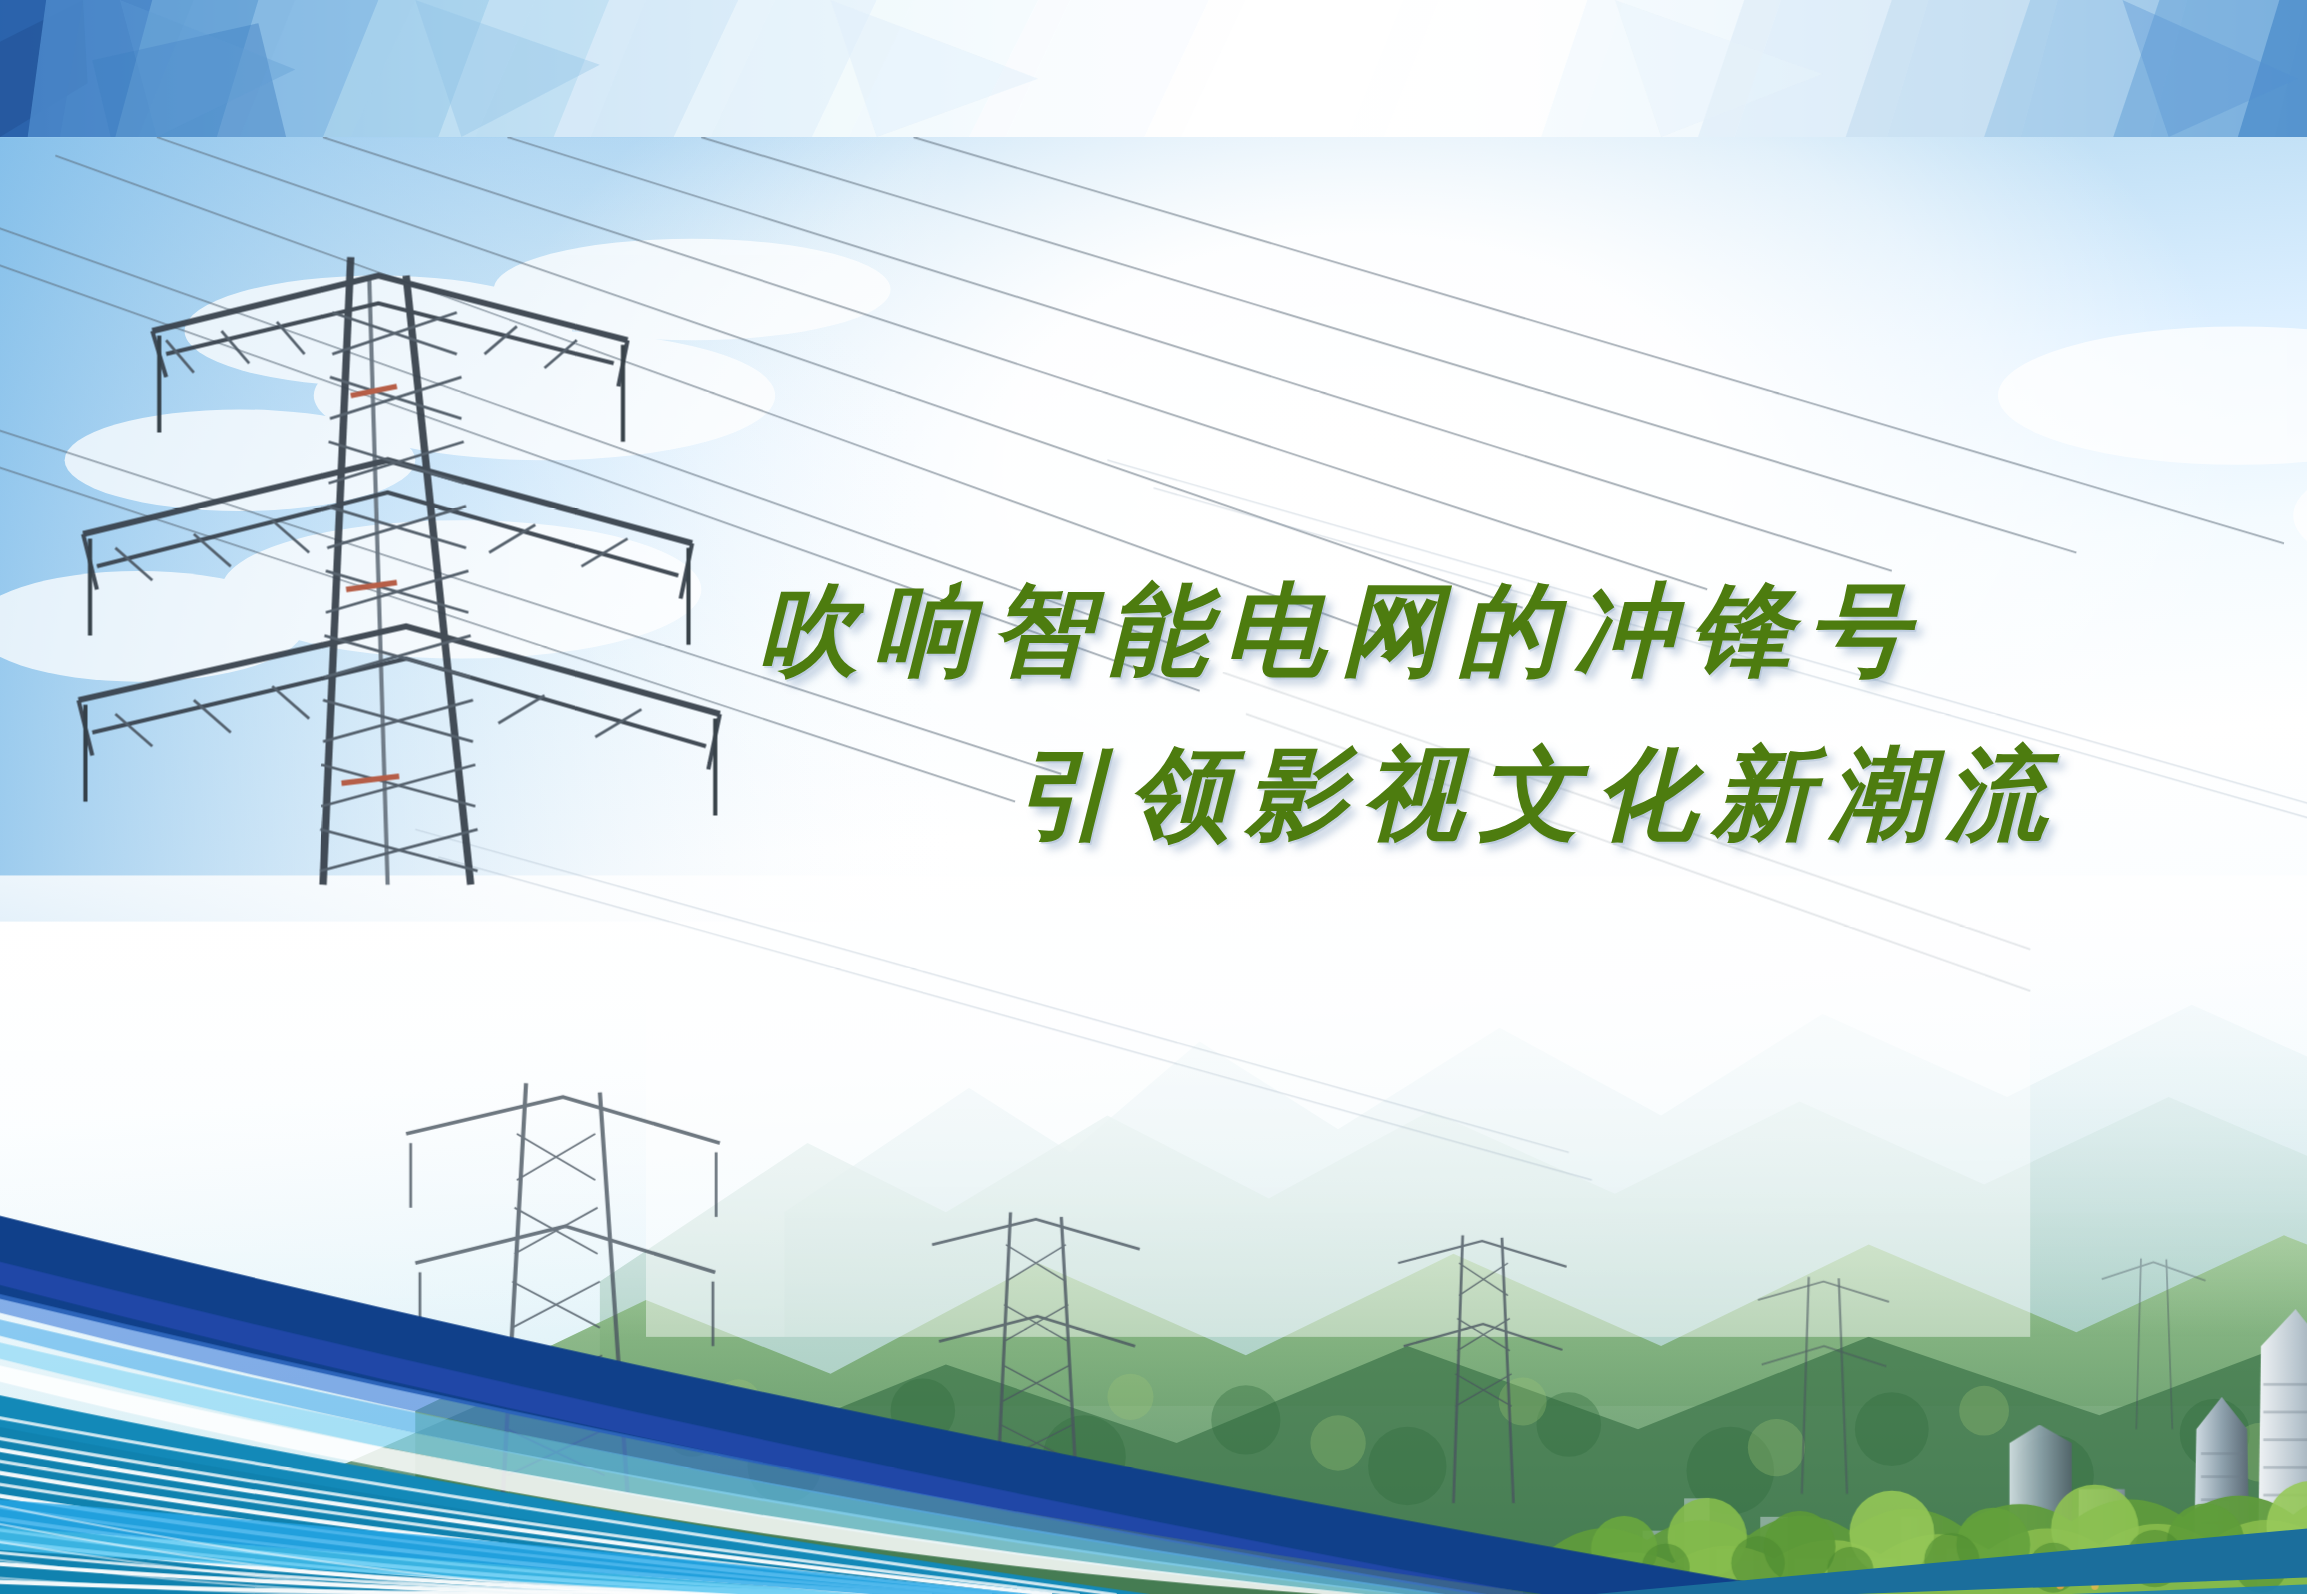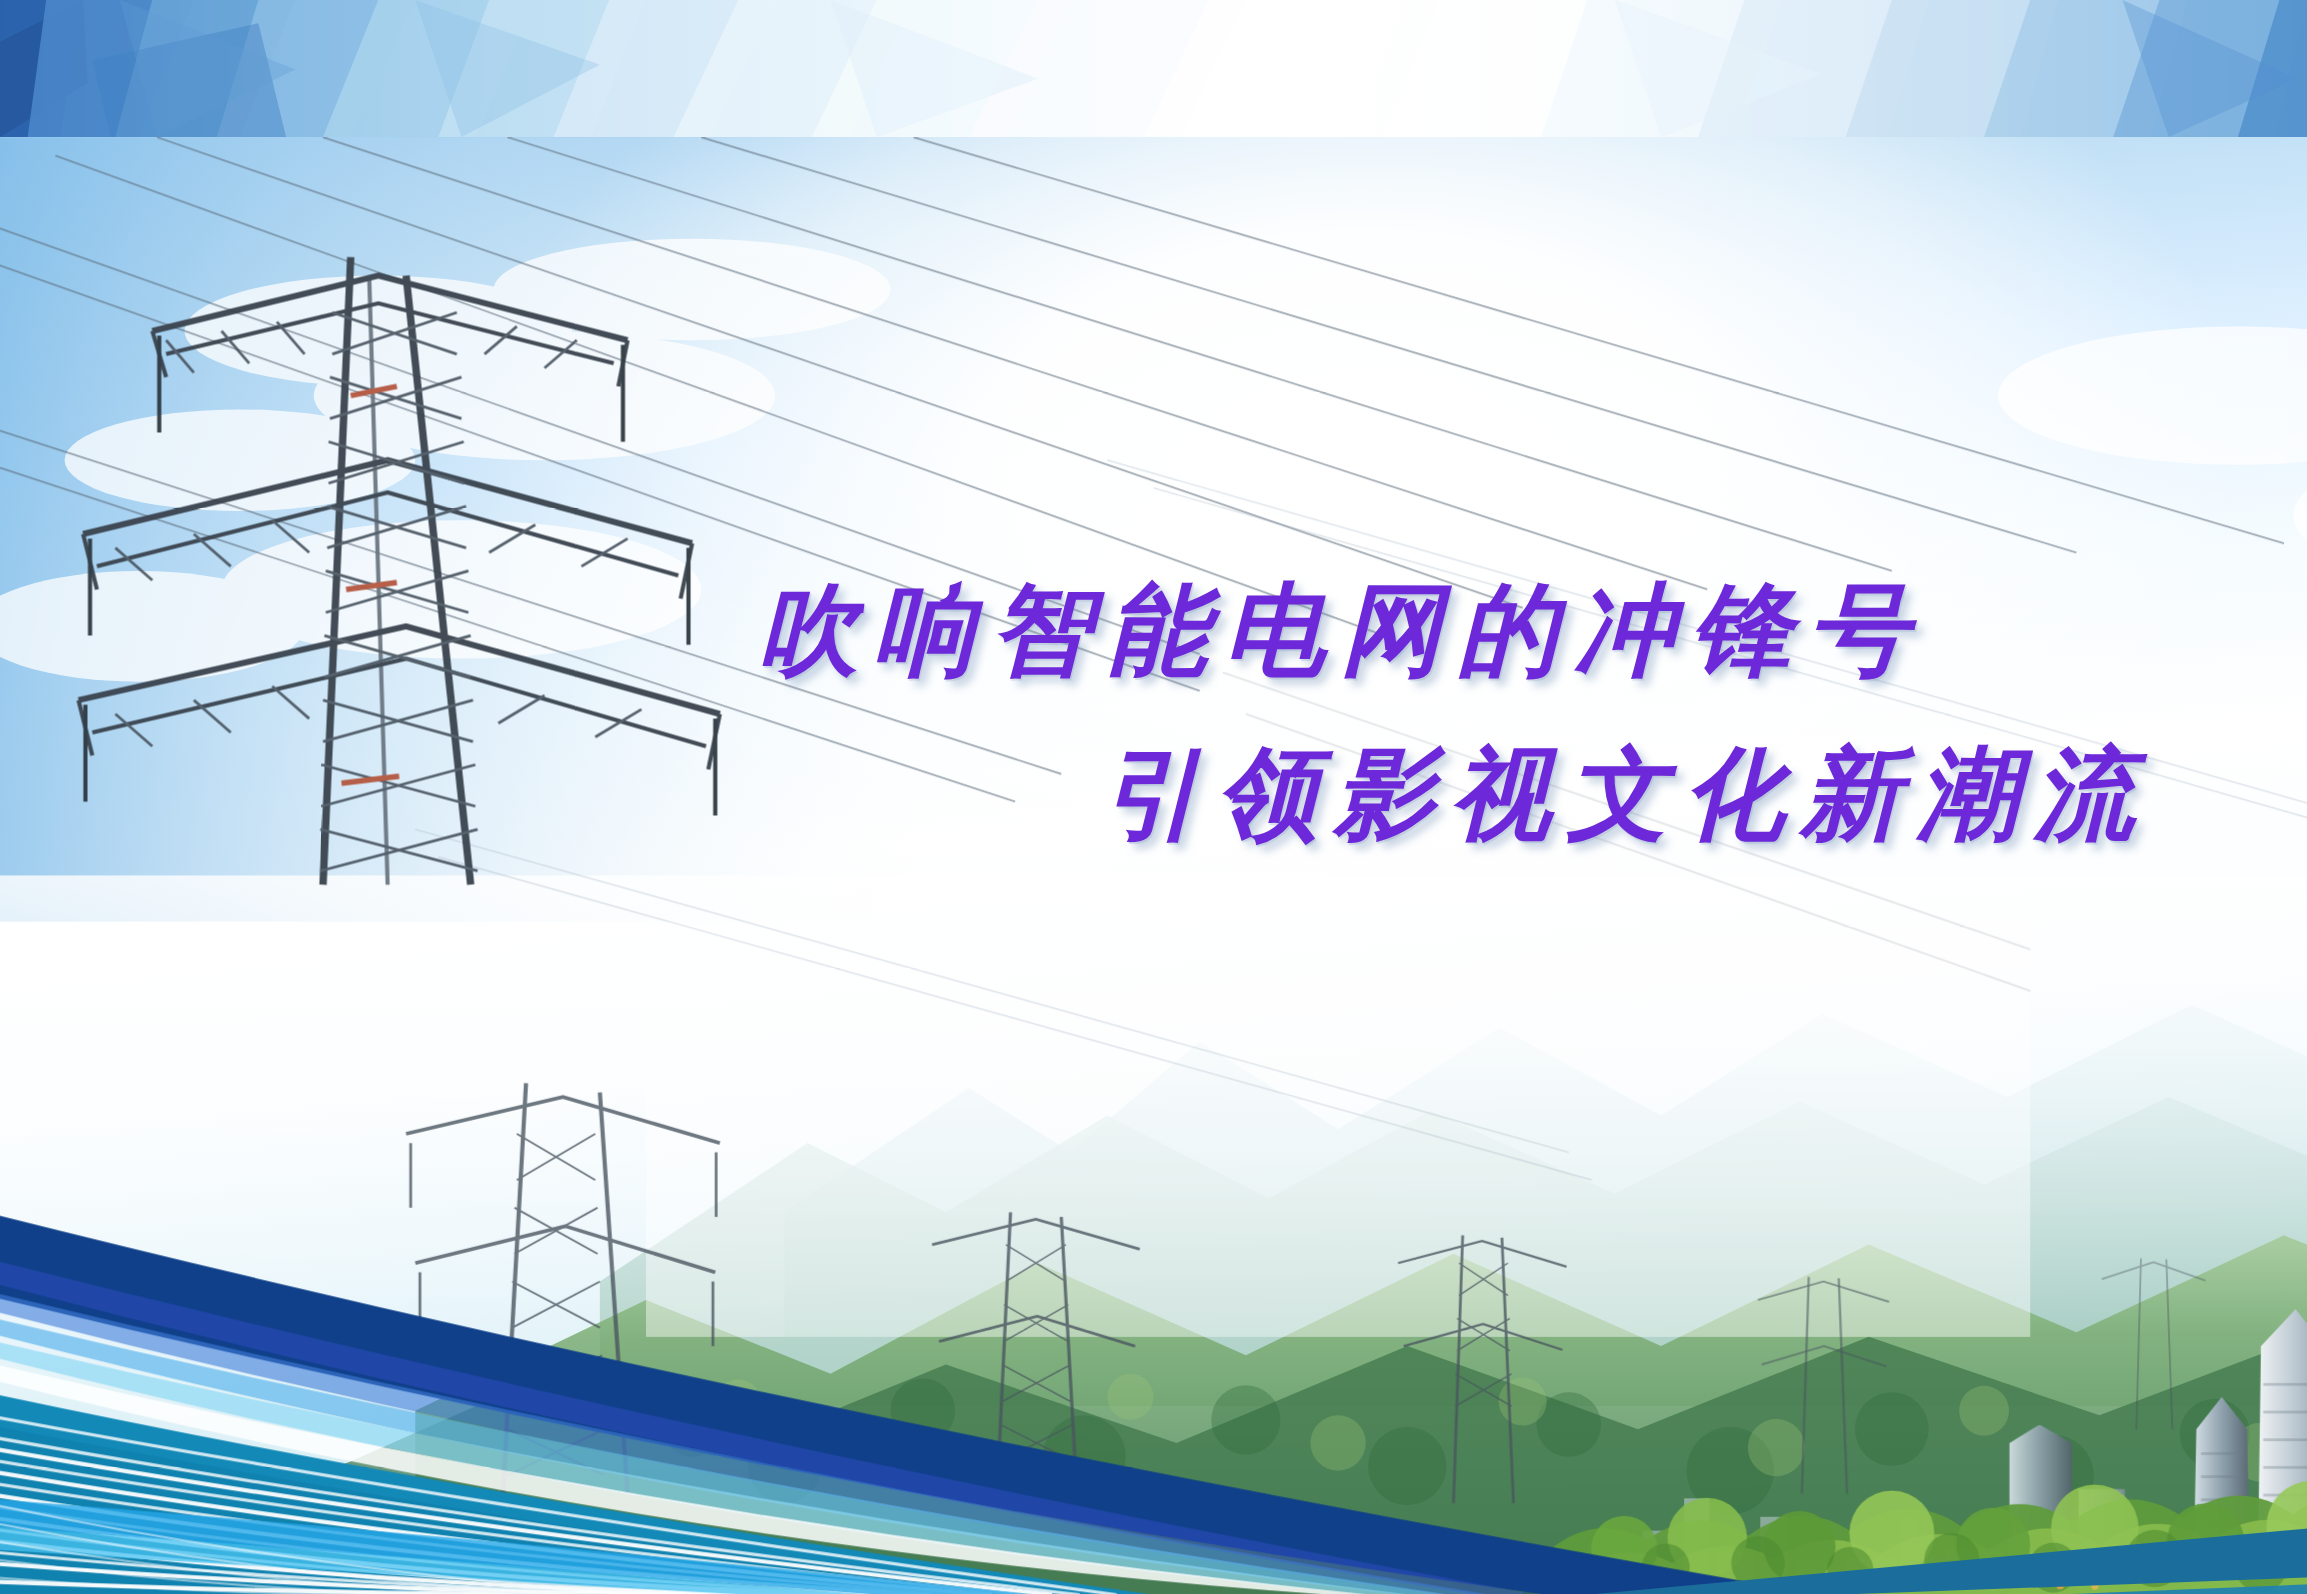--- a/index.html
+++ b/index.html
@@ -32,30 +32,30 @@
   }
   .photo svg{position:absolute;left:0;top:0;display:block;}
 
   
   .title-block{
     position:absolute;left:0;top:0;width:2834px;height:1594px;
     pointer-events:none;
   }
   .title-line{
     position:absolute;
-    color:#6d28d9;
+    color:#4d7c0f;
     font-family:"Liberation Serif","DejaVu Serif",serif;
     font-weight:700;
     white-space:nowrap;
     letter-spacing:15.7px;
     text-shadow:6.5px 7.4px 8.3px rgba(90,125,170,0.34), 1.4px 1.8px 0.9px rgba(120,150,190,0.25);
     font-style:italic;
   }
   .title-line-1{left:757px;top:564px;font-size:101px;}
-  .title-line-2{left:1100px;top:728px;font-size:101px;}
+  .title-line-2{left:1012px;top:728px;font-size:101px;}
 </style>
 </head>
 <body>
 
 <div class="banner">
 
   <div class="topband">
     <svg width="2834" height="137" viewBox="0 0 6142 296" preserveAspectRatio="none">
       <defs>
         <linearGradient id="lpA" x1="0" y1="0" x2="1" y2="0">

